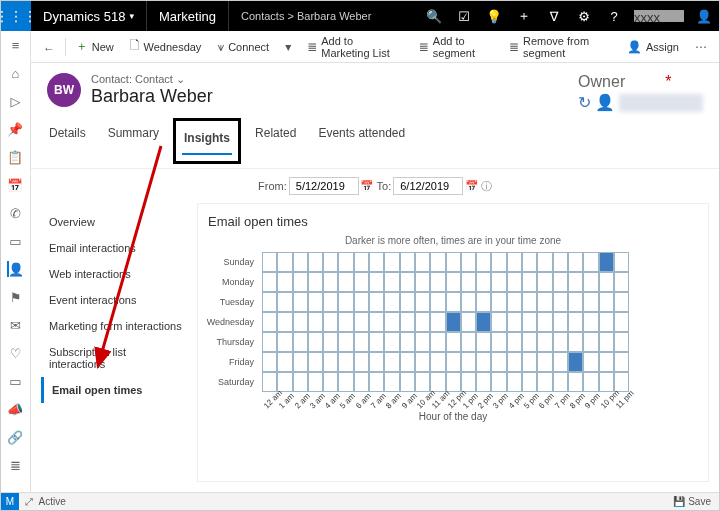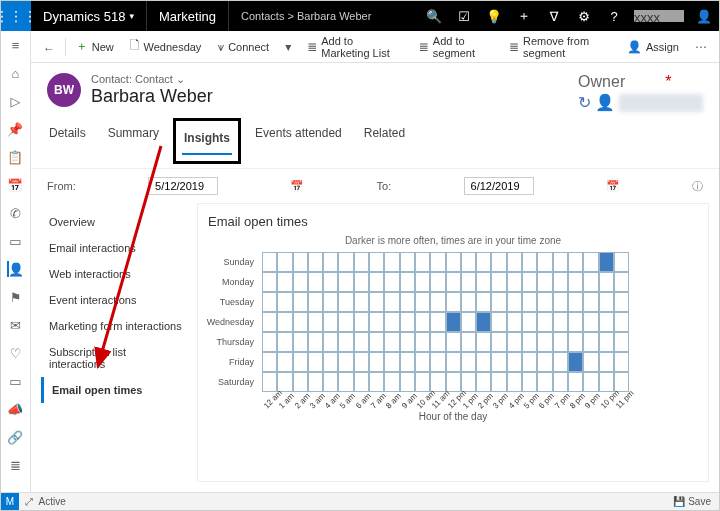--- a/index.html
+++ b/index.html
@@ -33,21 +33,21 @@
   .owner-val { color:#3b6fb6; display:flex; align-items:center; gap:4px; margin-top:2px;}
   .owner-val .blur { filter: blur(2px); background:#dfe3ec; color:#dfe3ec; padding:0 20px;}
   .star { color:#c00; margin-left:40px;}
   
   .tabs { display: flex; gap: 18px; padding: 4px 16px 0 16px; border-bottom: 1px solid #eee; font-size: 12px;}
   .tab { padding: 4px 2px 8px 2px; color:#444; }
   .tab.active { font-weight:600; border-bottom:2px solid #0078d4;}
   
   .insights-box { border:3px solid #000000; padding:6px 6px; margin:-4px -6px 4px -6px;}
   
-  .daterow { display:flex; justify-content:space-between; align-items:center; gap:8px; padding:8px 16px; font-size:11px; color:#555;}
+  .daterow { display:flex; justify-content:center; align-items:center; gap:2px; padding:8px 16px; font-size:11px; color:#555;}
   .dateinput { border:1px solid #ccc; padding:2px 6px; width:70px; font-size:11px;}
   
   .content { flex:1; display:flex; padding:0 10px 10px 10px; gap:6px; overflow:hidden;}
   .sidemenu { width:150px; padding:6px 0; font-size:11px;}
   .sidemenu .mi { padding:7px 8px; color:#333;}
   .sidemenu .mi.active { border-left:3px solid #0078d4; font-weight:600;}
   .panel { flex:1; border:1px solid #eee; padding:10px 10px 4px 10px; display:flex; flex-direction:column;}
   .panel-title { font-size:13px; color:#333; margin-bottom:6px;}
   .panel-sub { font-size:10px; color:#666; text-align:center; margin-bottom:6px;}
   .heatmap { display:flex; font-size:9px; color:#555;}
@@ -179,22 +179,22 @@
             </div>
       </div>
     </div>
 
     <div class="tabs">
       <div class="tab">Details</div>
       <div class="tab">Summary</div>
       <div class="insights-box">
         <div class="tab active">Insights</div>
       </div>
+      <div class="tab">Related</div>
       <div class="tab">Events attended</div>
-      <div class="tab">Related</div>
     </div>
 
     <div class="daterow">
       <span>From:</span>
       <input class="dateinput" value="5/12/2019" style="">
       <span>📅</span>
       <span>To:</span>
       <input class="dateinput" value="6/12/2019" style="">
       <span>📅</span>
       <span style="color:#888">ⓘ</span>

